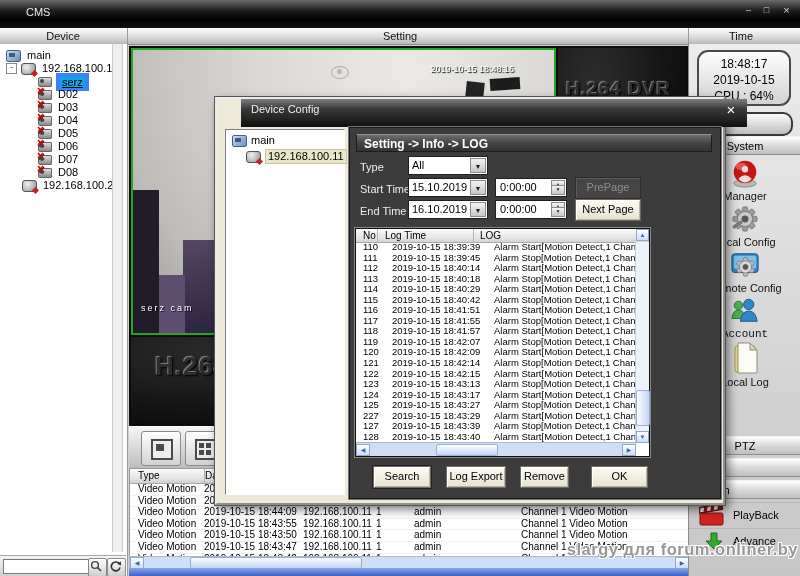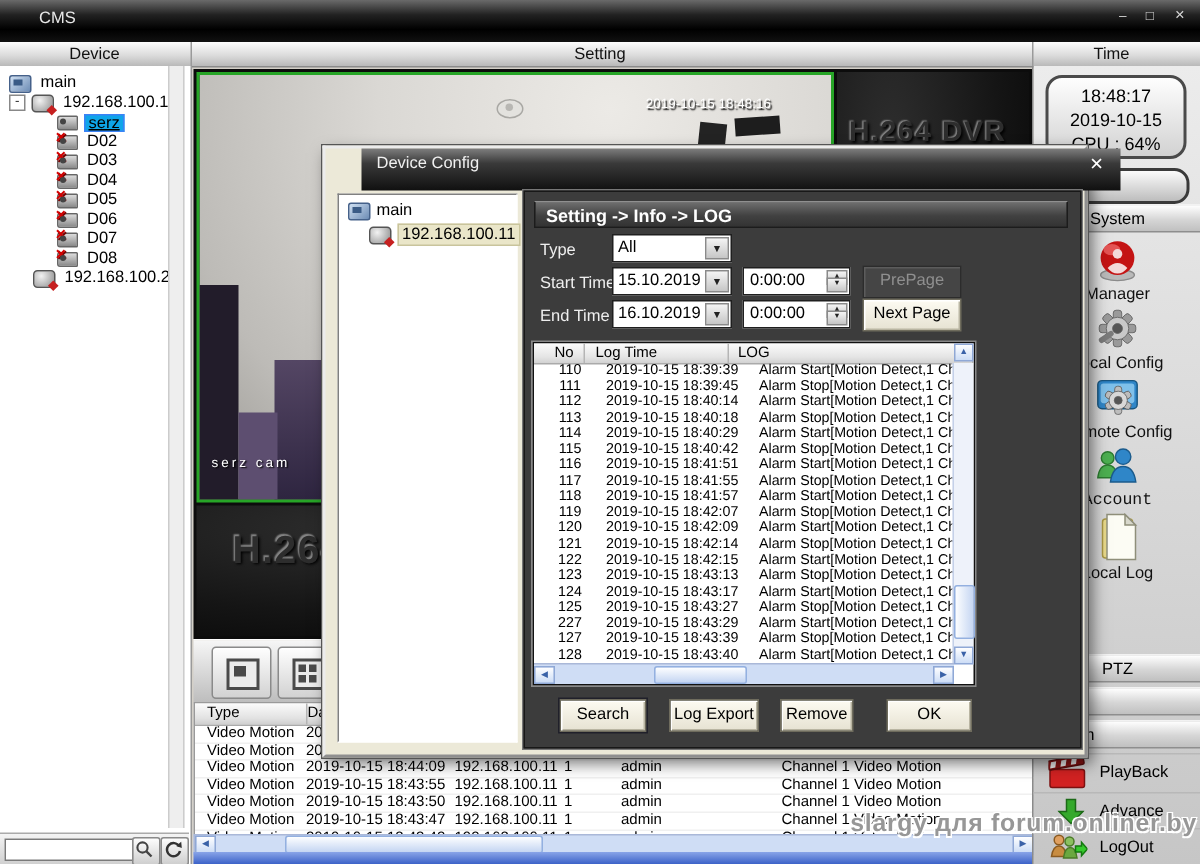--- a/index.html
+++ b/index.html
@@ -10,21 +10,21 @@
   #titlebar{left:0;top:0;width:800px;height:28px;background:linear-gradient(180deg,#6a6a6a 0%,#222 35%,#000 70%,#111 100%);}
   #titlebar .ttl{position:absolute;left:26px;top:6px;color:#e8e8e8;font-size:11px;}
   .winbtn{position:absolute;top:4px;width:15px;height:13px;color:#d8d8d8;font-size:9px;line-height:13px;text-align:center;}
   #tabbar{left:0;top:28px;width:800px;height:16px;background:linear-gradient(180deg,#fdfdfd,#dcdcdc 55%,#b9b9b9);border-bottom:1px solid #8a8a8a;}
   .tab{position:absolute;top:2px;font-size:11px;color:#111;transform:translateX(-50%);}
   
   #leftpanel{left:0;top:44px;width:127px;height:532px;background:#fff;border-right:1px solid #9a9a9a;}
   #lp-scrollstrip{position:absolute;left:112px;top:0;width:9px;height:508px;background:#eee;border-left:1px solid #ccc;border-right:1px solid #ccc;}
   .tree-item{position:relative;height:13px;line-height:13px;font-size:11px;white-space:nowrap;display:flex;align-items:center;}
   .tree-label{padding:0 2px;}
-  .tree-label.hl{background:#0ea5e9;border:1px solid #3b82f6;line-height:10px;text-decoration:underline;}
+  .tree-label.hl{background:#0ea5e9;border:4px solid #3b82f6;line-height:10px;text-decoration:underline;}
   .pc-icon{display:inline-block;width:13px;height:10px;margin:0 4px 0 3px;border:1px solid #45618a;border-radius:2px;
            background:linear-gradient(135deg,#cfe0f2,#6d8cb5);position:relative;flex:none;}
   .pc-icon:after{content:'';position:absolute;left:2px;top:2px;width:6px;height:4px;background:#3a5b86;}
   .dev-icon{display:inline-block;width:13px;height:10px;margin:0 4px;border:1px solid #555;border-radius:3px;
             background:radial-gradient(circle at 35% 30%,#f2f2f2,#8d8d8d);position:relative;flex:none;}
   .dev-icon:after{content:'';position:absolute;right:-2px;bottom:-2px;width:5px;height:5px;background:#c62020;transform:rotate(45deg);}
   .exp-box{display:inline-block;width:9px;height:9px;margin-left:3px;border:1px solid #888;background:#fff;
            font-size:9px;line-height:7px;text-align:center;color:#333;flex:none;}
   .cam-icon{display:inline-block;width:12px;height:8px;margin:0 4px;border:1px solid #666;border-radius:2px 1px 1px 2px;
             background:linear-gradient(#dcdcdc,#8a8a8a);position:relative;flex:none;}
@@ -112,21 +112,21 @@
   .spin .val{position:absolute;left:4px;top:2px;}
   .spin .sb{position:absolute;right:1px;width:12px;height:8px;background:linear-gradient(#f4f4f4,#c6c6c6);
             border:1px solid #8a8a8a;font-size:5px;line-height:7px;text-align:center;color:#222;}
   .btn{position:absolute;height:20px;background:linear-gradient(#fdfbf2,#e6e2d2);border:1px solid #6f6c5d;
        box-shadow:inset 1px 1px 0 #fff, inset -1px -1px 0 #b9b5a2;font-size:11px;text-align:center;line-height:19px;color:#000;}
   .btn.focusd{outline:1px solid #20202a;}
   .btn.disabled{background:#454545;border:1px solid #2c2c2c;box-shadow:inset 1px 1px 0 #5c5c5c;color:#8f8f8f;}
   
   #logtable{position:absolute;left:5px;top:100px;width:293px;height:227px;background:#fff;border:1px solid #111;box-shadow:0 0 0 1px #888;font-size:9.5px;}
   .lt-head{display:flex;height:13px;line-height:13px;background:linear-gradient(#fcfcfc,#e4e4e4 70%,#d2d2d2);border-bottom:1px solid #aaa;font-size:10px;}
-  .lt-c0{width:34px;padding-left:7px;flex:none;text-align:center;} .lt-c1{width:96px;padding-left:7px;flex:none;} .lt-c2{flex:1;padding-left:6px;overflow:hidden;}
+  .lt-c0{width:22px;padding-left:7px;flex:none;} .lt-c1{width:96px;padding-left:7px;flex:none;} .lt-c2{flex:1;padding-left:6px;overflow:hidden;}
   .lt-head span{border-right:1px solid #b5b5b5;box-sizing:border-box;}
   .lt-rows{position:absolute;left:0;top:13px;right:13px;bottom:13px;overflow:hidden;}
   .lt-row{display:flex;height:10.55px;line-height:10.5px;white-space:nowrap;}
   #lt-vscroll{position:absolute;right:0;top:13px;bottom:13px;width:13px;background:#eef2fa;border-left:1px solid #c4d0e8;}
   #lt-vthumb{position:absolute;left:0;top:148px;width:12px;height:34px;background:linear-gradient(90deg,#fdfeff,#c4d5f2);border:1px solid #93b0e0;border-radius:2px;}
   #lt-hscroll{position:absolute;left:0;bottom:0;right:13px;height:13px;background:#cfddf5;border-top:1px solid #aab8d8;}
   #lt-hthumb{position:absolute;left:80px;top:1px;width:60px;height:10px;background:linear-gradient(#fdfeff,#c4d5f2);border:1px solid #93b0e0;border-radius:2px;}
   .dlg-sel{background:#eae6c9;border:1px solid #c9c49c;padding:0 2px;}
   
   #watermark{left:auto;right:2px;top:540px;font-size:16.5px;font-weight:bold;color:#979797;letter-spacing:.5px;z-index:40;
@@ -427,32 +427,20 @@
           <g transform="rotate(-10 3 6)">
             <rect x="0" y="1" width="24" height="6" rx="1" fill="#8a1414" stroke="#5d0d0d"></rect>
             <rect x="3" y="2" width="3.5" height="4" fill="#eee" transform="skewX(-18)"></rect>
             <rect x="10" y="2" width="3.5" height="4" fill="#eee" transform="skewX(-18)"></rect>
             <rect x="17" y="2" width="3.5" height="4" fill="#eee" transform="skewX(-18)"></rect>
           </g>
         </svg>
       </span>
       <span class="rp-botlbl">PlayBack</span>
     </div>
-    <div class="rp-bot" style="top:508px;height:24px;">
-      <span style="position:absolute;left:10px;top:2px;">
-        <svg width="26" height="20" viewBox="0 0 26 20">
-          <circle cx="7" cy="5" r="3.2" fill="#e0a060" stroke="#8a5a20"></circle>
-          <path d="M2 16 q1 -7 5 -7 q4 0 5 7z" fill="#c88c40" stroke="#8a5a20"></path>
-          <circle cx="14" cy="6" r="3" fill="#8ac060" stroke="#4a7a28"></circle>
-          <path d="M10 17 q1 -7 4.5 -7 q3.5 0 4.5 7z" fill="#6aa840" stroke="#4a7a28"></path>
-          <path d="M18 9 h4 v-2.5 l4 4.5 -4 4.5 v-2.5 h-4 z" fill="#35c92c" stroke="#137a0e"></path>
-        </svg>
-      </span>
-      <span class="rp-botlbl">LogOut</span>
-    </div>
   </div>
 
   <div class="abs" id="dialog">
     <div id="dlg-title">
       <span class="t">Device Config</span>
       <span id="dlg-close">×</span>
     </div>
 
     <div id="dlg-tree">
       <div class="tree-item indent1" style="margin-top:4px;">

